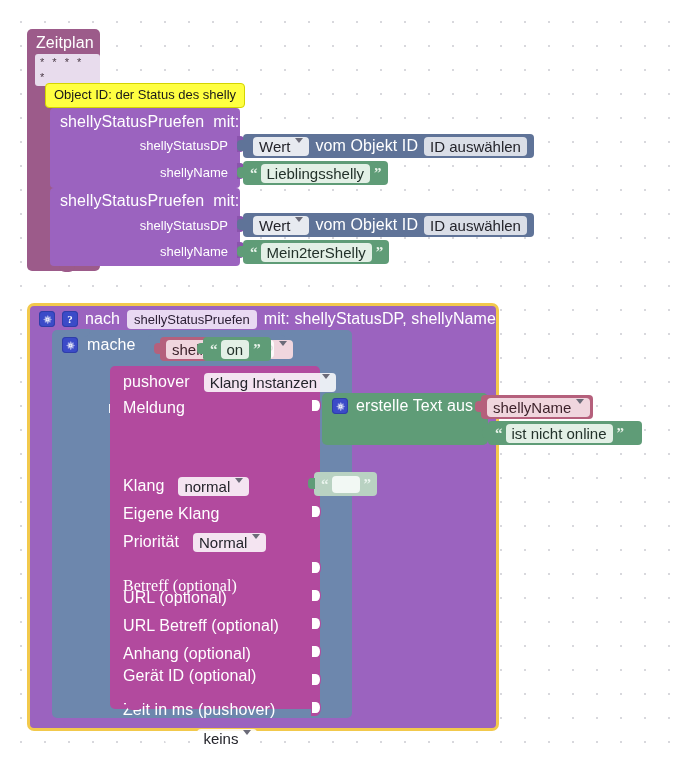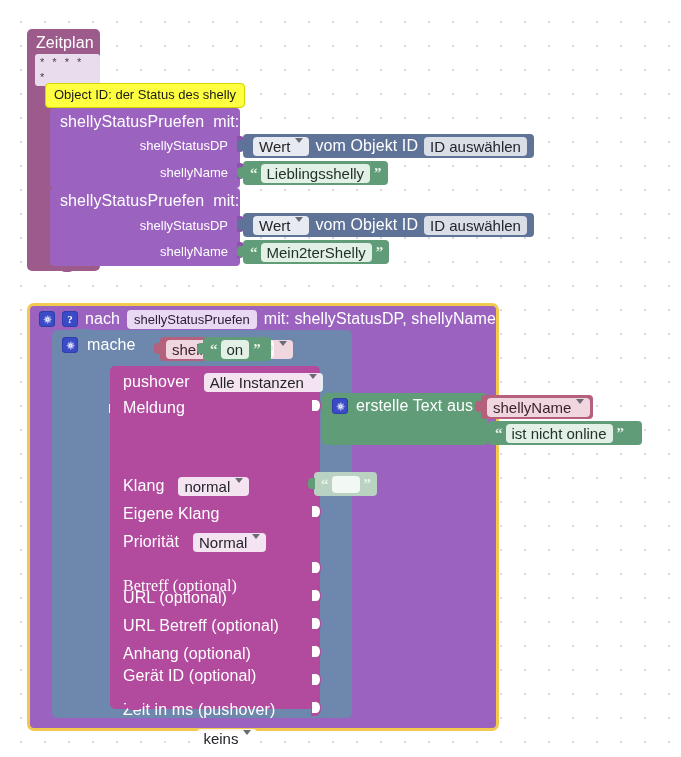--- a/index.html
+++ b/index.html
@@ -466,21 +466,21 @@
       <span class="quote">“</span>
       <span class="field">on</span>
       <span class="quote">”</span>
     </div>
   </div>
 
   <div class="blk" id="pushover">
     <div class="row" style="top:6px;">
       <span class="lbl">pushover</span>
       <span class="field">
-        <span>Alle Instanzen</span>
+        <span>Klang Instanzen</span>
         <i class="caret"></i>
       </span>
     </div>
 
     <div class="row" style="top:32px;">
       <span class="lbl">Meldung</span>
     </div>
     <div class="plug" style="top:31px;"></div>
 
     <div class="row" style="top:110px;">

